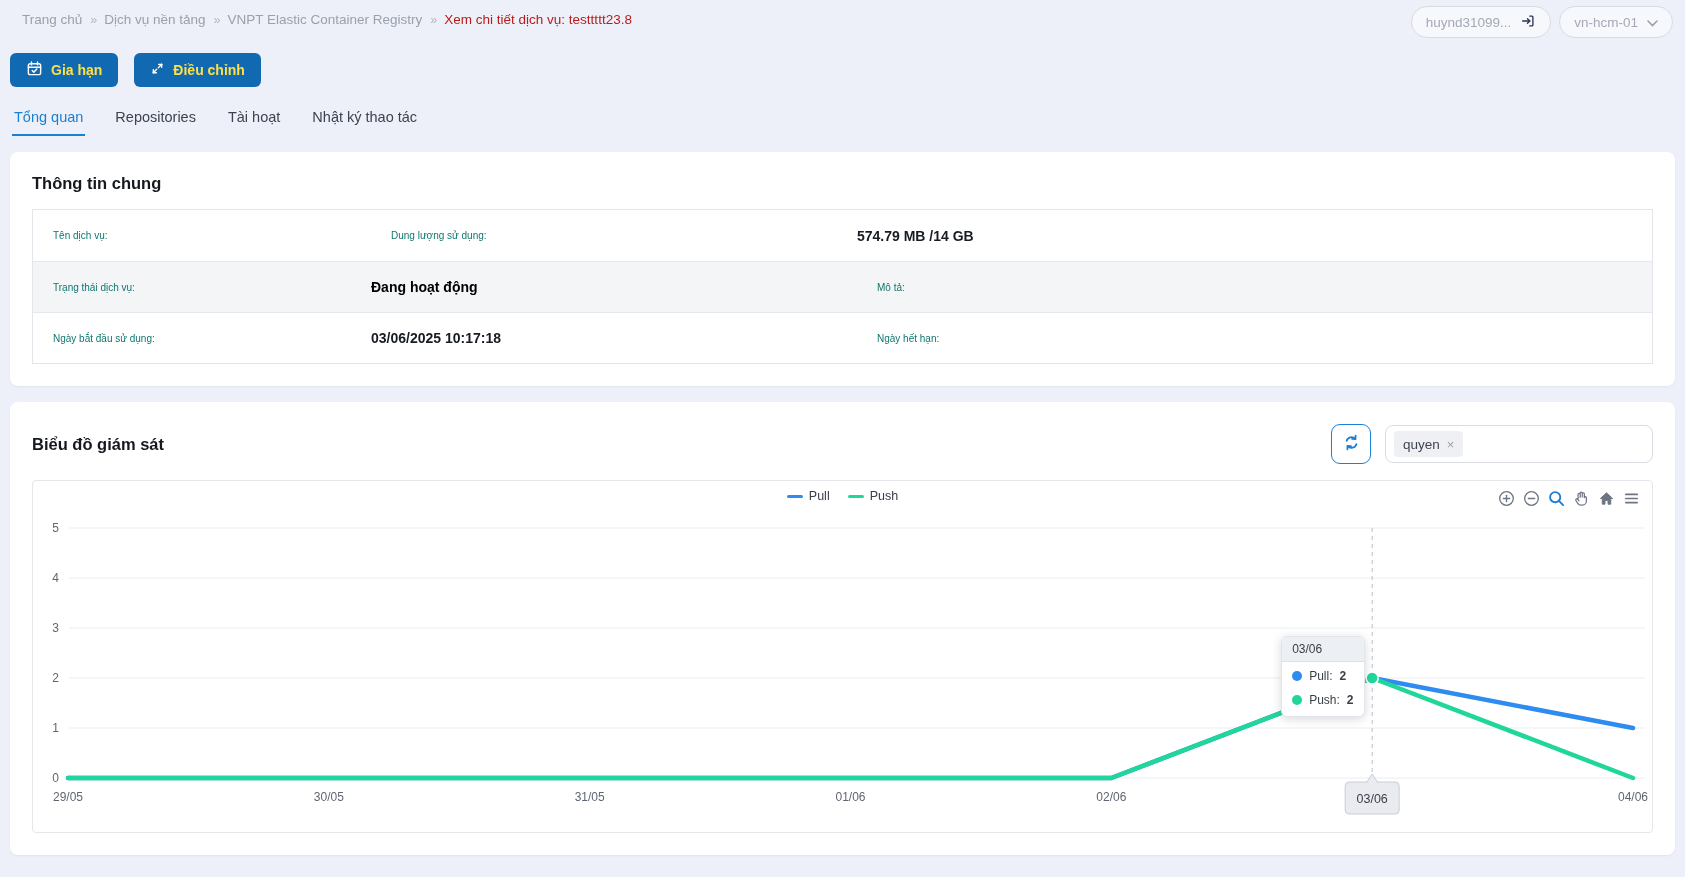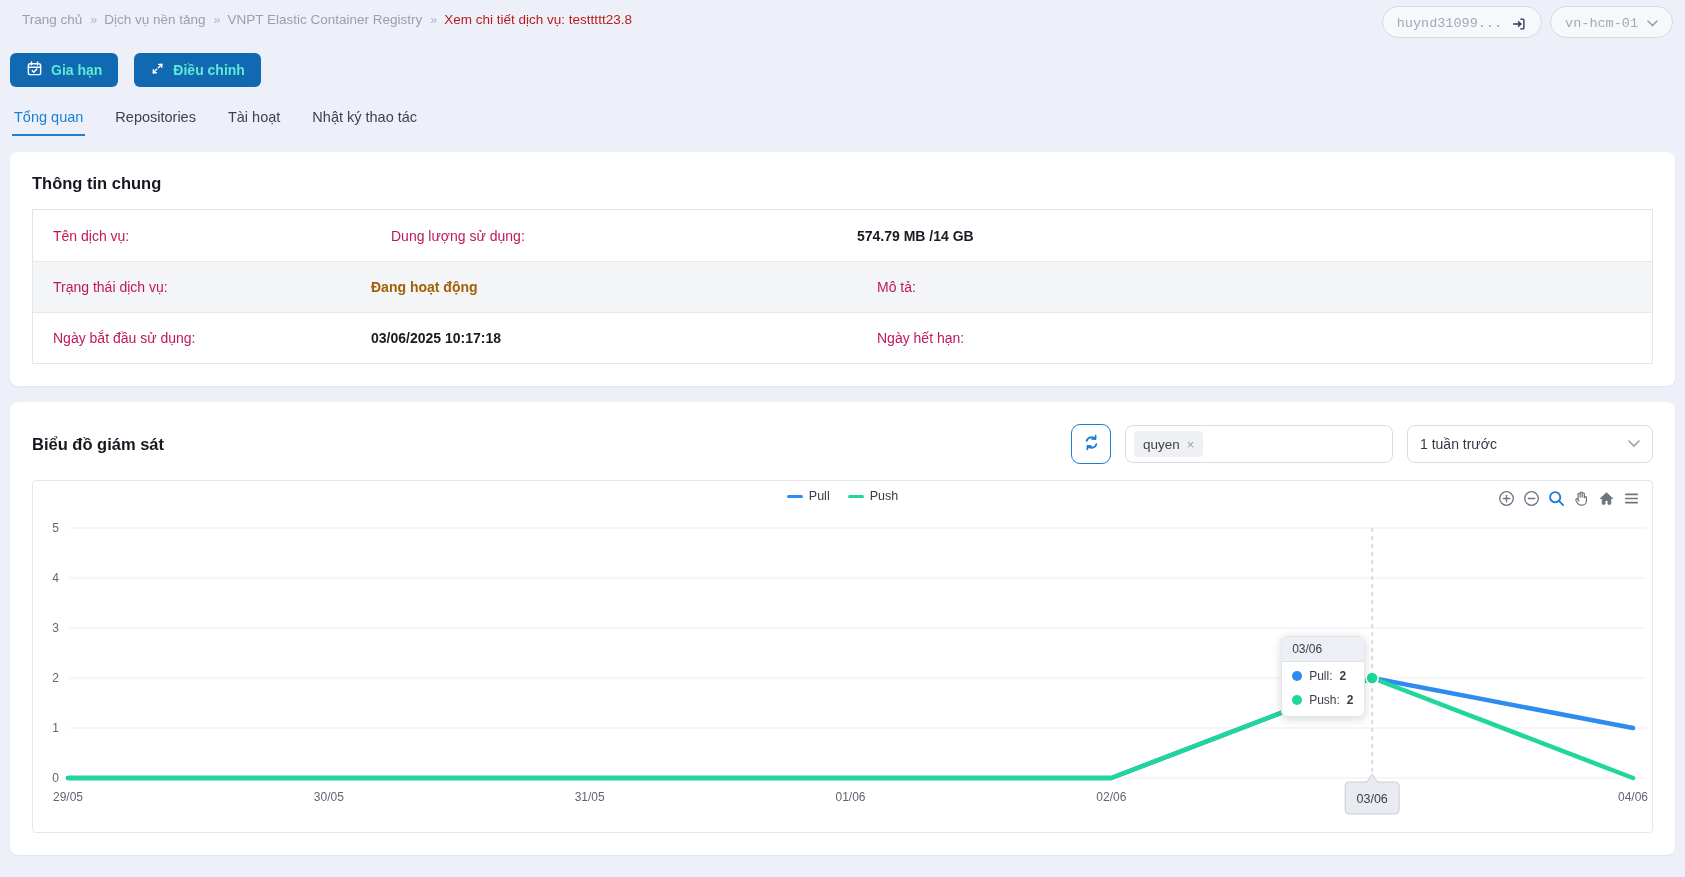--- a/index.html
+++ b/index.html
@@ -15,45 +15,45 @@
   .page { padding: 0 10px; }
 
   
   .topbar { display: flex; justify-content: space-between; align-items: flex-start; padding: 6px 2px 0 12px; }
   .crumbs { display: flex; align-items: center; gap: 8px; font-size: 13.5px; color: #9aa0ad; padding-top: 6px; }
   .crumb { cursor: pointer; }
   .crumb-current { color: #b91c1c; font-weight: normal; }
   .sep { color: #b2b6c1; font-size: 12.5px; letter-spacing: -1px; }
   .pills { display: flex; gap: 8px; }
   .pill { height: 32px; border: 1px solid #d8dbe4; border-radius: 16px; background: rgba(255,255,255,.55);
-          display: flex; align-items: flex-start; gap: 9px; padding: 9px 14px; font-size: 13.5px; color: #a4a9b6; cursor: pointer; font-family: Liberation Mono, monospace; }
+          display: flex; align-items: center; gap: 9px; padding: 9px 14px; font-size: 13.5px; color: #a4a9b6; cursor: pointer; }
 
   
   .actions { display: flex; gap: 16px; margin: 15px 0 0 0; }
-  .btn { display: flex; align-items: center; gap: 8px; background: #1169b2; color: #5eead4; font-weight: bold;
+  .btn { display: flex; align-items: center; gap: 8px; background: #1169b2; color: #fde047; font-weight: bold;
          font-size: 14px; border: none; border-radius: 6px; height: 34px; padding: 0 16px; cursor: pointer;
          font-family: inherit; }
 
   
   .tabs { display: flex; gap: 28px; margin: 18px 0 0 2px; }
   .tab { font-size: 14.5px; color: #3c4250; padding: 4px 2px 9px; cursor: pointer; border-bottom: 2px solid transparent; }
   .tab.active { color: #1b7fd4; border-bottom-color: #1b7fd4; }
 
   
   .card { background: #fff; border-radius: 8px; margin-top: 16px; padding: 22px; box-shadow: 0 1px 2px rgba(16,24,40,.05); }
   .card-title { font-size: 16.5px; margin: 0; font-weight: bold; color: #15181e; }
 
   
   .info-table { margin-top: 16px; border: 1px solid #e3e5ea; }
   .info-row { display: grid; grid-template-columns: 338px 486px 326px 1fr; align-items: center; height: 51px; }
   .info-row + .info-row { border-top: 1px solid #e6e8ec; }
   .info-row.alt { background: #f4f5f7; }
-  .cell-label { padding-left: 20px; font-size: 14px; color: #be185d; }
+  .cell-label { padding-left: 20px; font-size: 10px; color: #0f766e; }
   .cell-value { font-size: 14px; font-weight: bold; color: #171b22; }
-  .value-green { color: #a16207; }
+  .value-green { color: #000000; }
   .value-orange { color: #e2512c; }
 
   
   .monitor-head { display: flex; align-items: center; }
   .monitor-controls { margin-left: auto; display: flex; gap: 14px; align-items: center; }
   .icon-btn { width: 40px; height: 40px; border: 1.5px solid #1b7fd4; border-radius: 9px; background: #fff;
               display: flex; align-items: center; justify-content: center; cursor: pointer; }
   .tag-input { width: 268px; height: 38px; border: 1px solid #d9dce3; border-radius: 8px; background: #fff;
                display: flex; align-items: center; padding: 0 8px; gap: 6px; }
   .chip { background: #eef0f3; border-radius: 4px; height: 26px; display: flex; align-items: center; gap: 7px;
@@ -187,28 +187,20 @@
                 <polyline points="5.1,15.4 5.3,12.2 8.5,12.4"></polyline>
             </svg>
           </span>
         </button>
         <div class="tag-input">
           <span class="chip">
             <span>quyen</span>
             <span class="chip-x">×</span>
           </span>
           <input style="">
-        </div>
-        <div class="select">
-          <span>1 tuần trước</span>
-          <span class="chev">
-            <svg width="12" height="8" viewBox="0 0 12 8" fill="none" stroke="#98a0ac" stroke-width="1.6" stroke-linecap="round">
-                <polyline points="1,1 6,6 11,1"></polyline>
-              </svg>
-          </span>
         </div>
       </div>
     </div>
 
     <div class="chart-box">
       <div class="legend">
         <div class="legend-item">
           <span class="dash" style="background: rgb(46, 139, 240);"></span>
           <span>Pull</span>
         </div>

